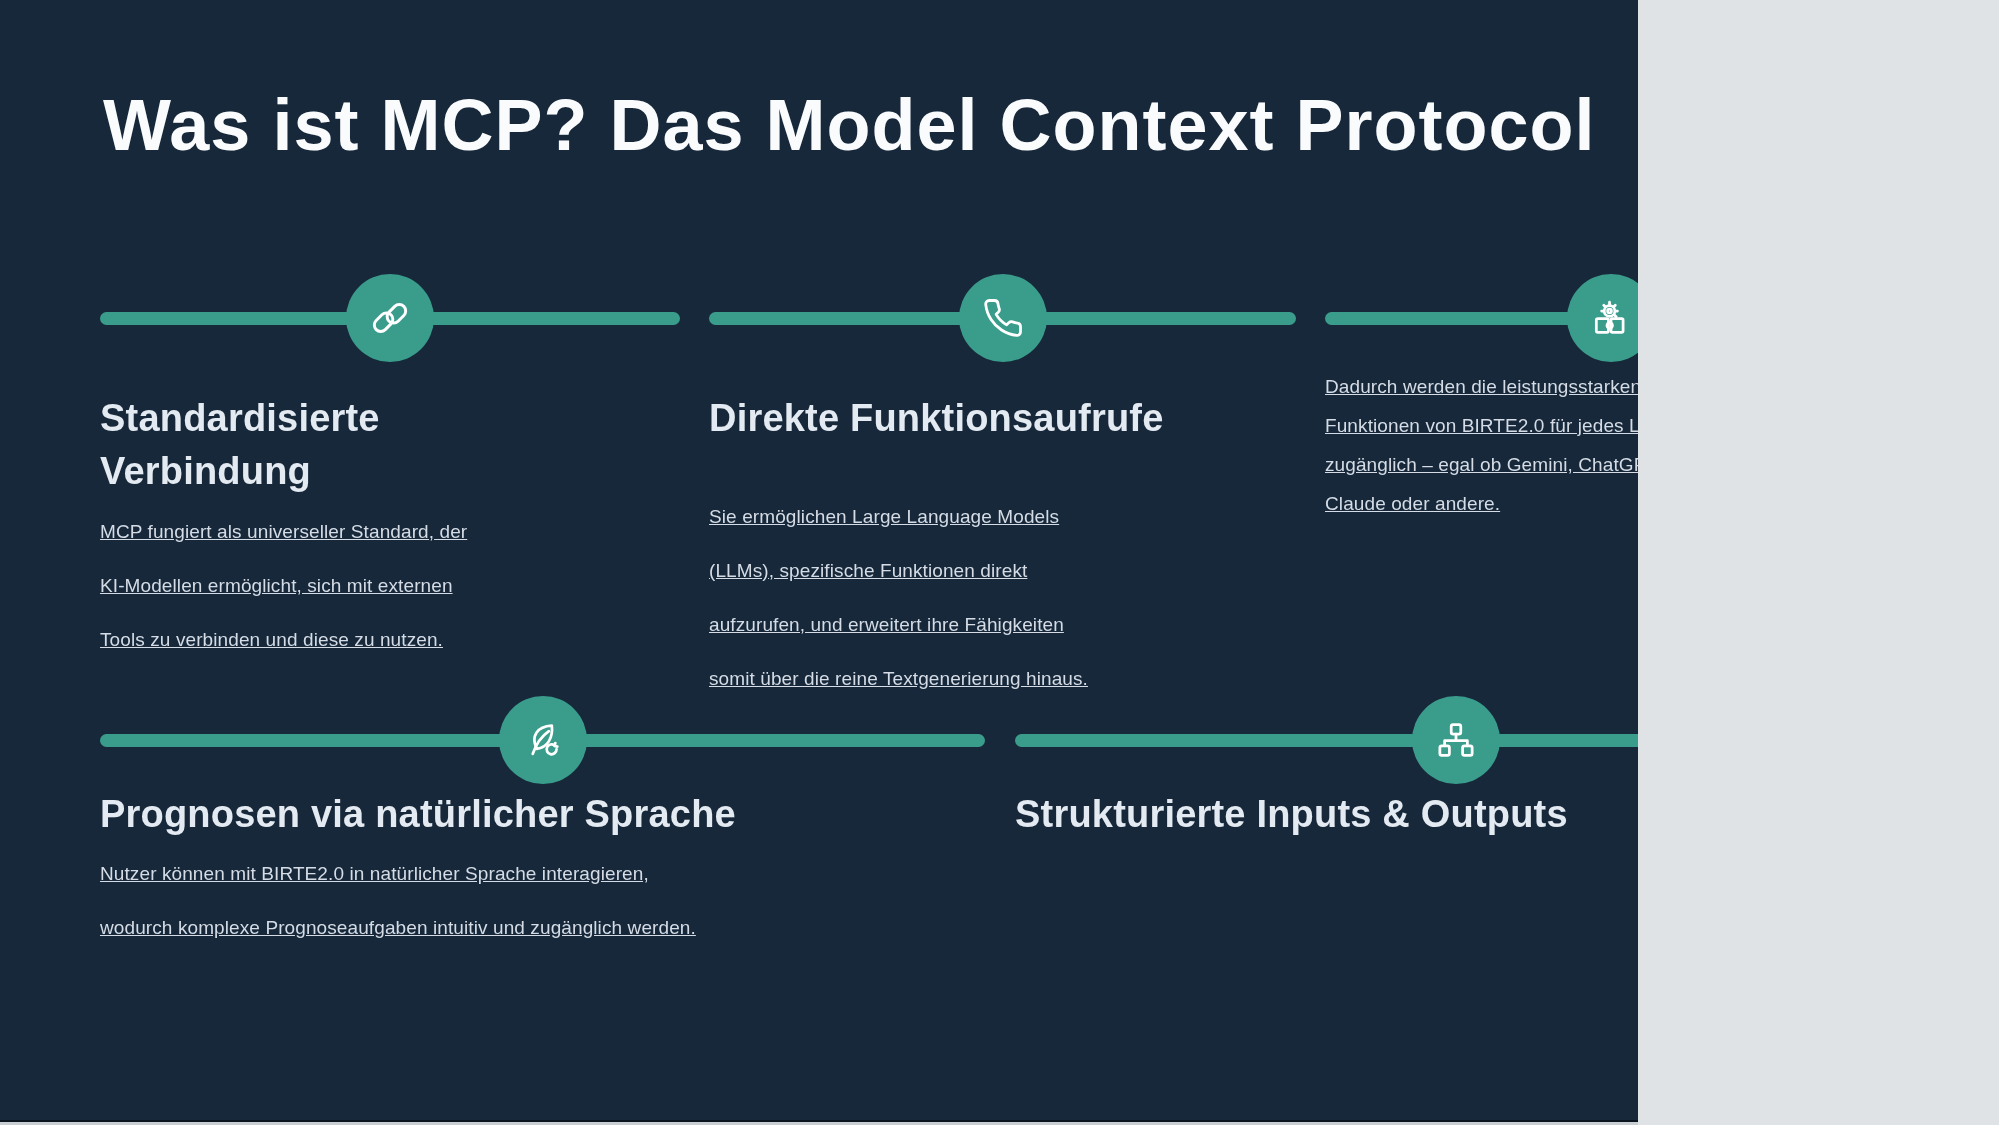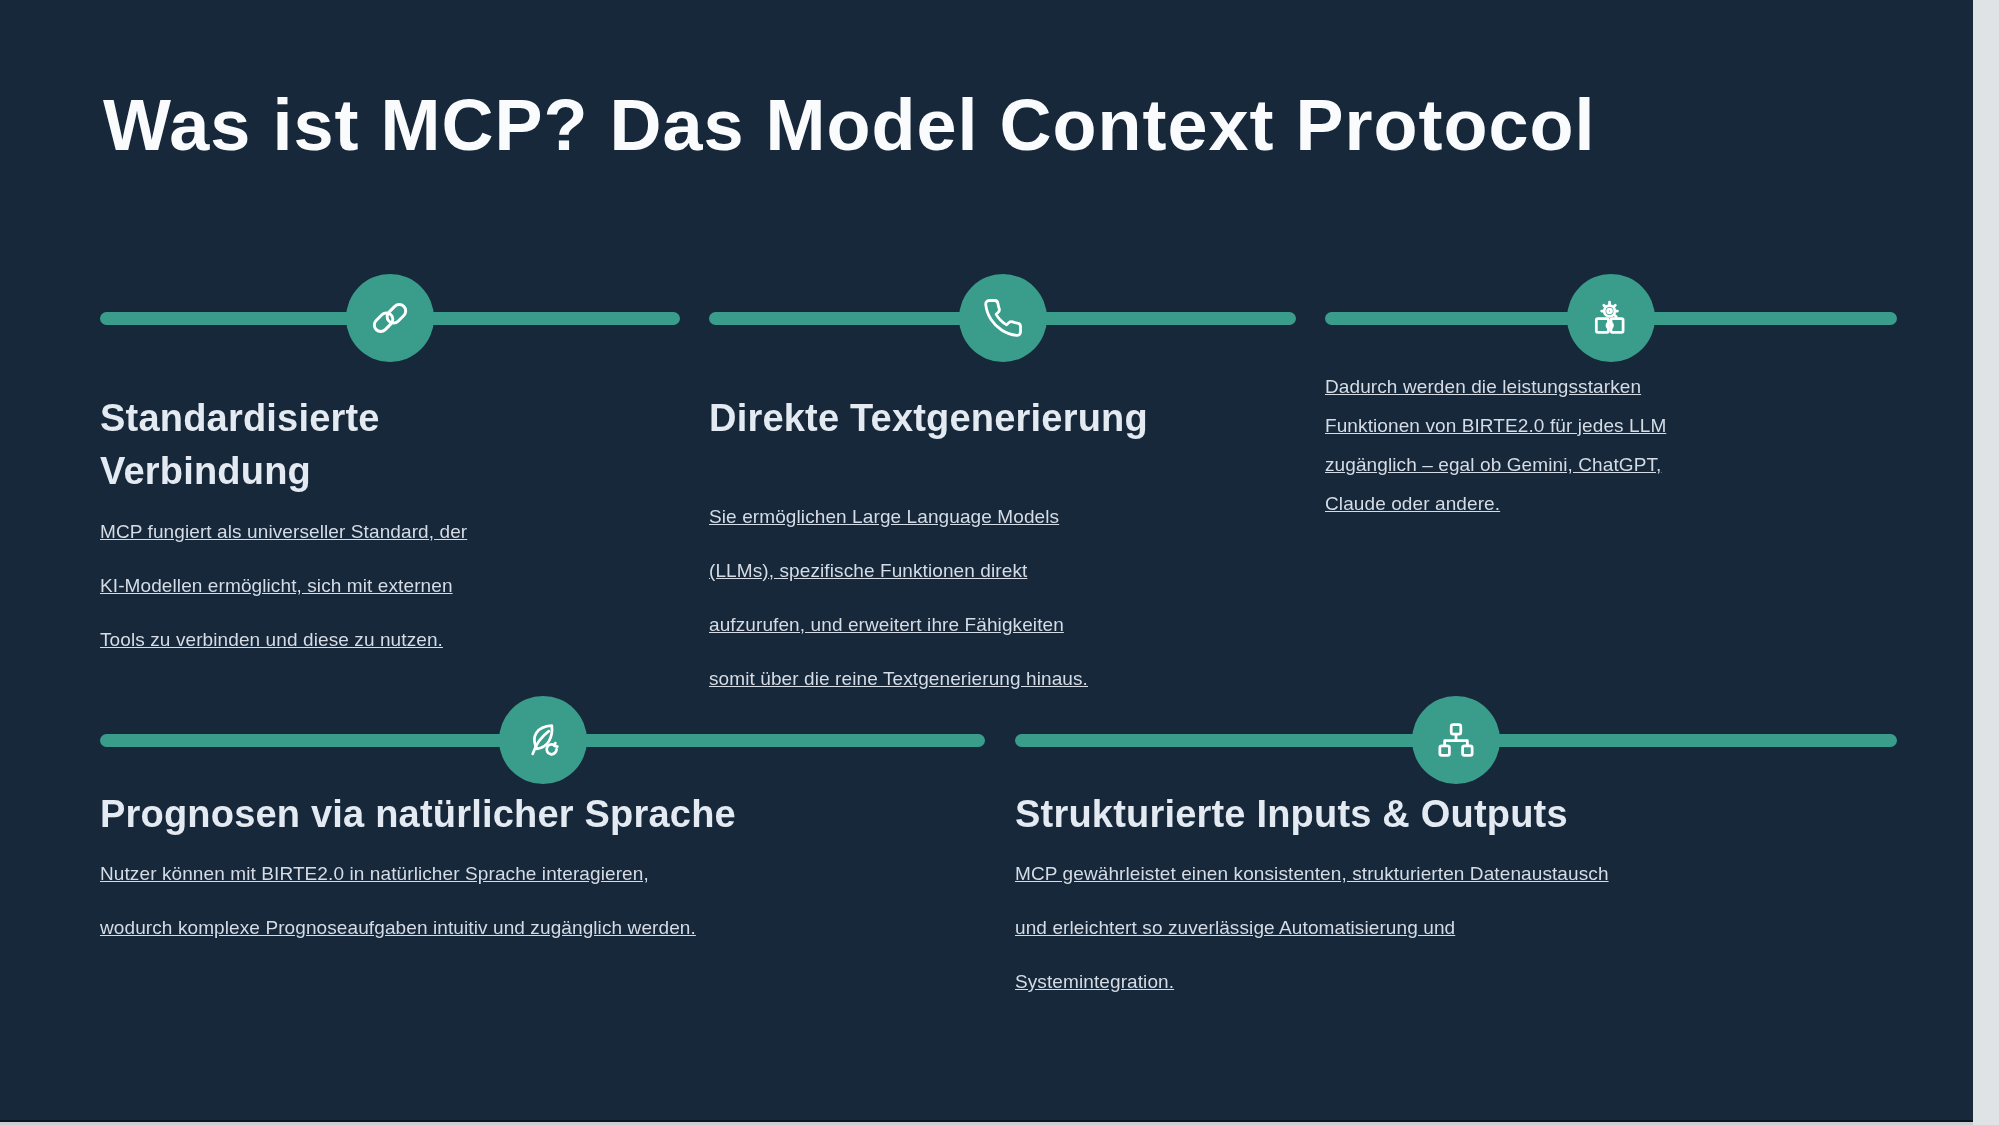--- a/index.html
+++ b/index.html
@@ -9,21 +9,21 @@
     --heading:#E4EAF1;
     --body:#D5DCE5;
   }
   *{box-sizing:border-box;}
   html,body{margin:0;padding:0;}
   body{
     width:1999px;height:1125px;background:#dfe3e6;overflow:hidden;
     font-family:"Liberation Sans","DejaVu Sans",sans-serif;
   }
   .slide{
-    position:relative;width:1973px;height:1125px;background:var(--bg);overflow:hidden;padding-left:48px;
+    position:relative;width:1638px;height:1125px;background:var(--bg);overflow:hidden;padding-left:48px;
   }
   .title{
     position:absolute;left:103px;top:84px;margin:0;
     font-size:72px;font-weight:700;letter-spacing:1px;color:var(--title);
     white-space:nowrap;
   }
   .row{position:absolute;left:100px;width:1797px;display:grid;gap:28px;}
   .row1{top:274px;grid-template-columns:580px 587px 572px;column-gap:29px;}
   .row2{top:696px;grid-template-columns:885px 882px;column-gap:30px;}
   .card{position:relative;}
@@ -80,21 +80,21 @@
 
     <article class="card c2">
       <div class="divider">
         <div class="line"></div>
         <div class="circle">
           <svg width="42" height="42" viewBox="0 0 24 24" fill="none" stroke="#ffffff" stroke-width="1.6" stroke-linecap="round" stroke-linejoin="round">
             <path d="M22 16.92v3a2 2 0 0 1-2.18 2 19.79 19.79 0 0 1-8.63-3.07 19.5 19.5 0 0 1-6-6 19.79 19.79 0 0 1-3.07-8.67A2 2 0 0 1 4.11 2h3a2 2 0 0 1 2 1.72 12.84 12.84 0 0 0 .7 2.81 2 2 0 0 1-.45 2.11L8.09 9.91a16 16 0 0 0 6 6l1.27-1.27a2 2 0 0 1 2.11-.45 12.84 12.84 0 0 0 2.81.7A2 2 0 0 1 22 16.92z"></path>
           </svg>
         </div>
       </div>
-      <h2>Direkte Textgenerierung</h2>
+      <h2>Direkte Funktionsaufrufe</h2>
       <p>Sie ermöglichen Large Language Models<br>(LLMs), spezifische Funktionen direkt<br>aufzurufen, und erweitert ihre Fähigkeiten<br>somit über die reine Textgenerierung hinaus.</p>
     </article>
 
     <article class="card c3">
       <div class="divider">
         <div class="line"></div>
         <div class="circle">
           <svg width="44" height="44" viewBox="0 0 24 24" fill="none" stroke="#ffffff" stroke-width="1.5" stroke-linecap="round" stroke-linejoin="round">
             <circle cx="11.2" cy="8.2" r="2.9"></circle>
             <circle cx="11.2" cy="8.2" r="1.05"></circle>
@@ -140,21 +140,20 @@
           <svg width="44" height="44" viewBox="0 0 24 24" fill="none" stroke="#ffffff" stroke-width="1.5" stroke-linecap="round" stroke-linejoin="round">
             <rect x="9.4" y="3.6" width="5.2" height="5.2" rx="1"></rect>
             <rect x="3.2" y="15.2" width="5.2" height="5.2" rx="1"></rect>
             <rect x="15.6" y="15.2" width="5.2" height="5.2" rx="1"></rect>
             <path d="M12 8.8 V12.4"></path>
             <path d="M5.8 15.2 V12.4 H18.2 V15.2"></path>
           </svg>
         </div>
       </div>
       <h2>Strukturierte Inputs &amp; Outputs</h2>
-      <p>MCP gewährleistet einen konsistenten, strukturierten Datenaustausch<br>und erleichtert so zuverlässige Automatisierung und<br>Systemintegration.</p>
     </article>
 
   </section>
 
   <div class="bottom-dark"></div>
   <div class="bottom-light"></div>
 
 </div>
 
 </body></html>

